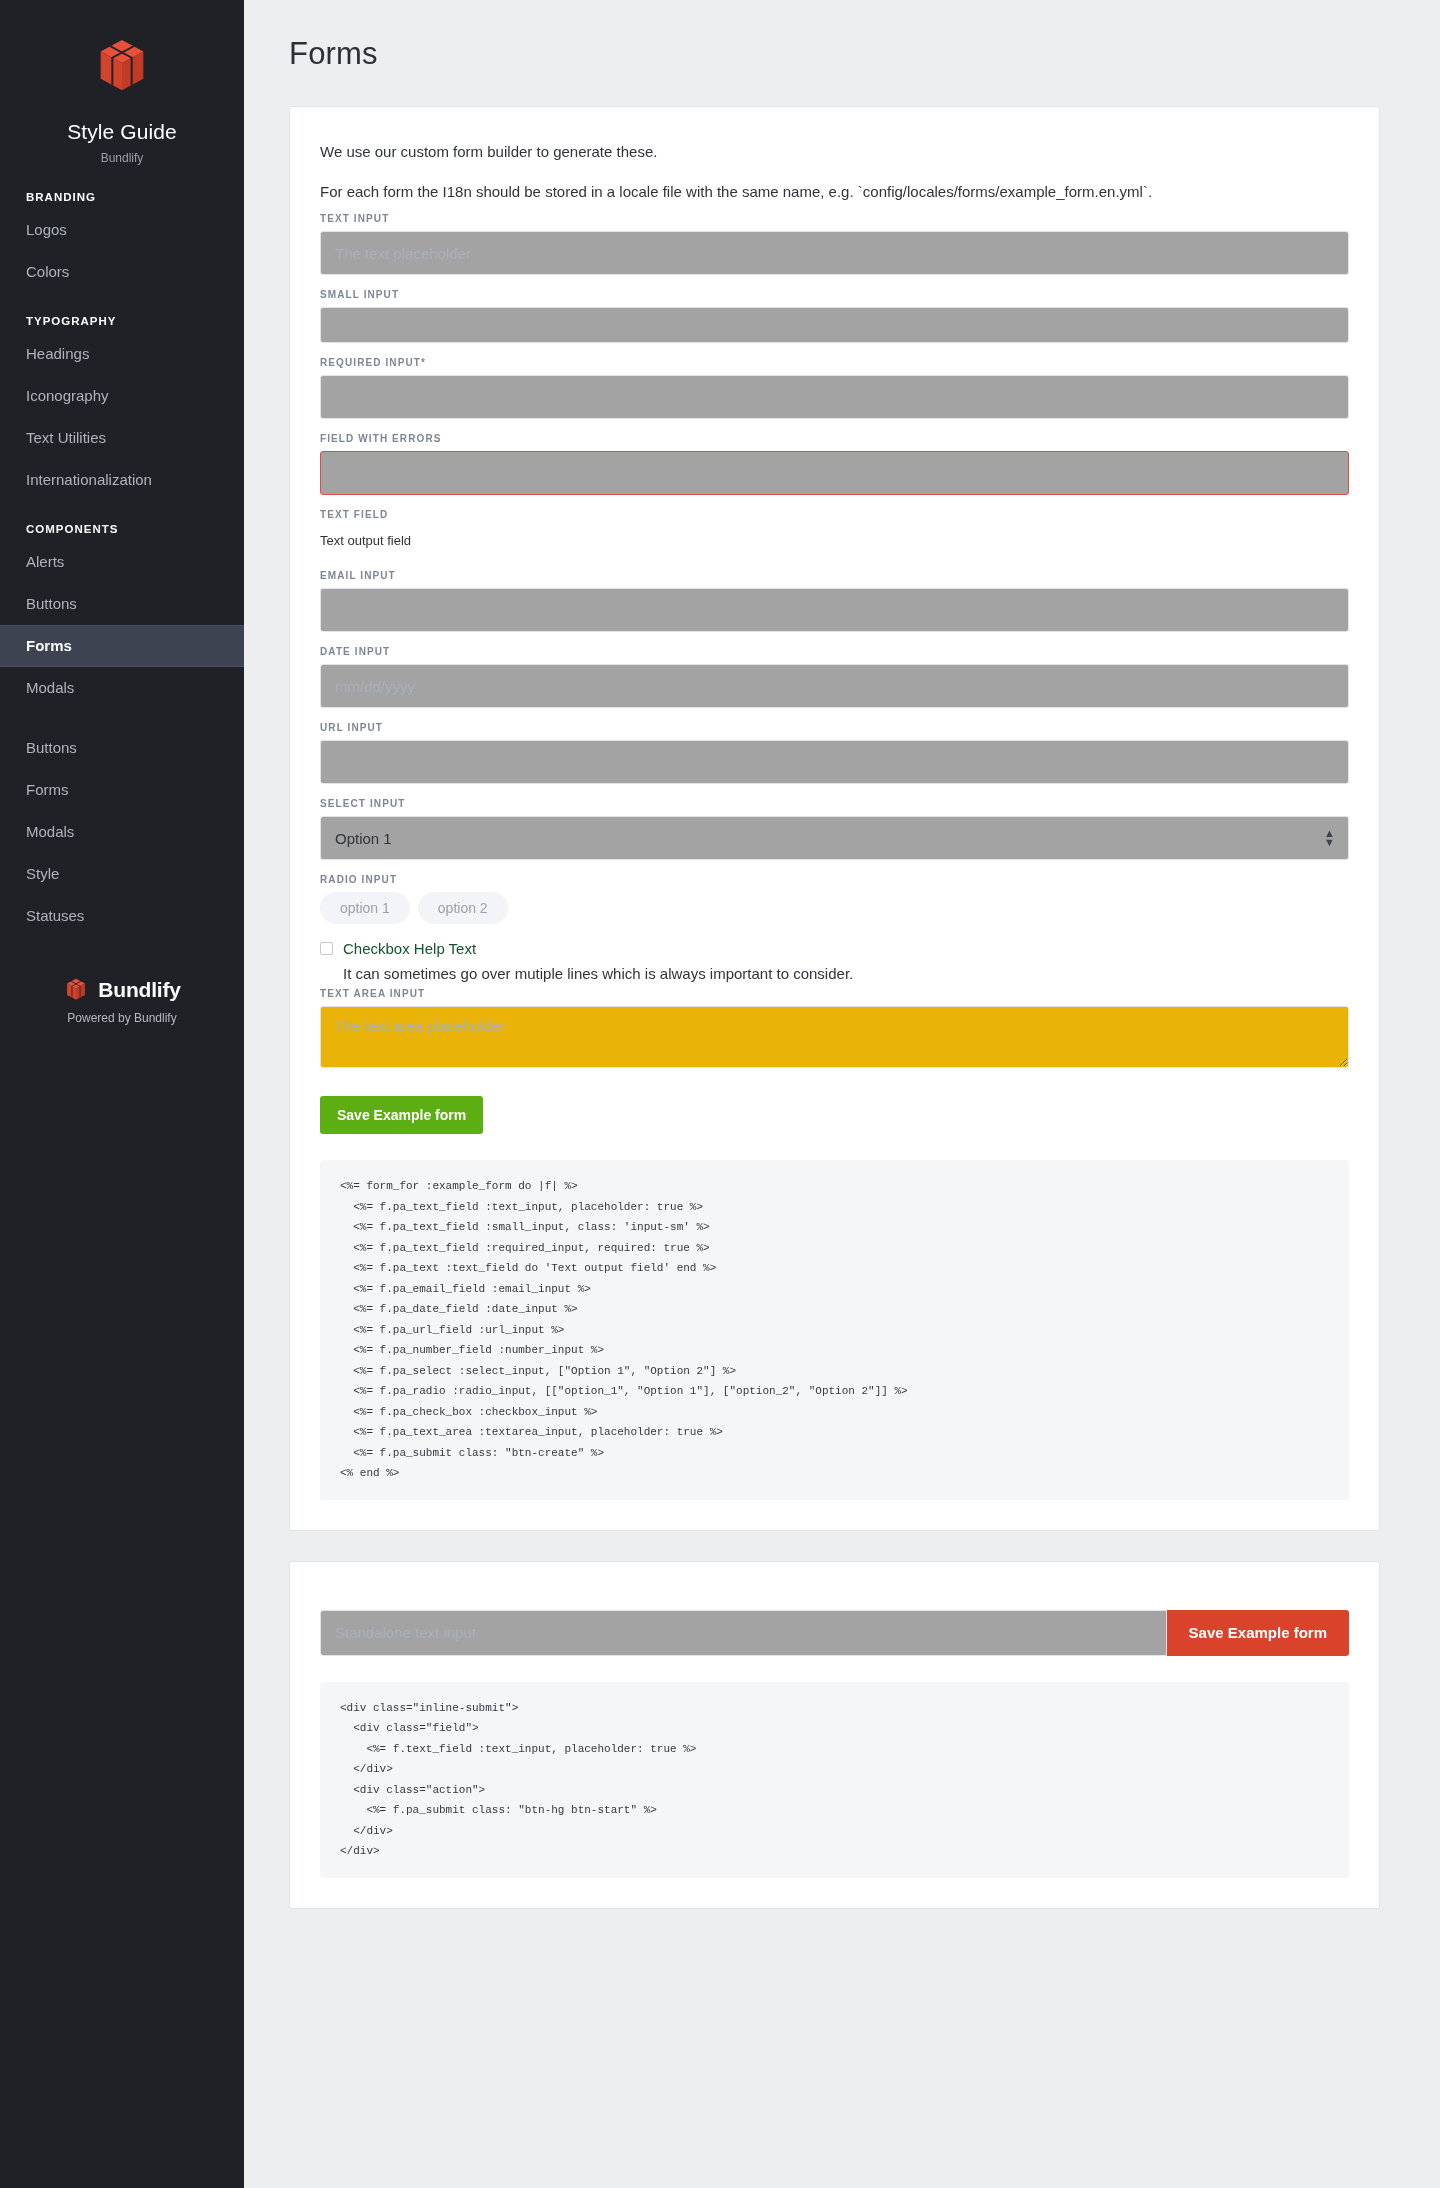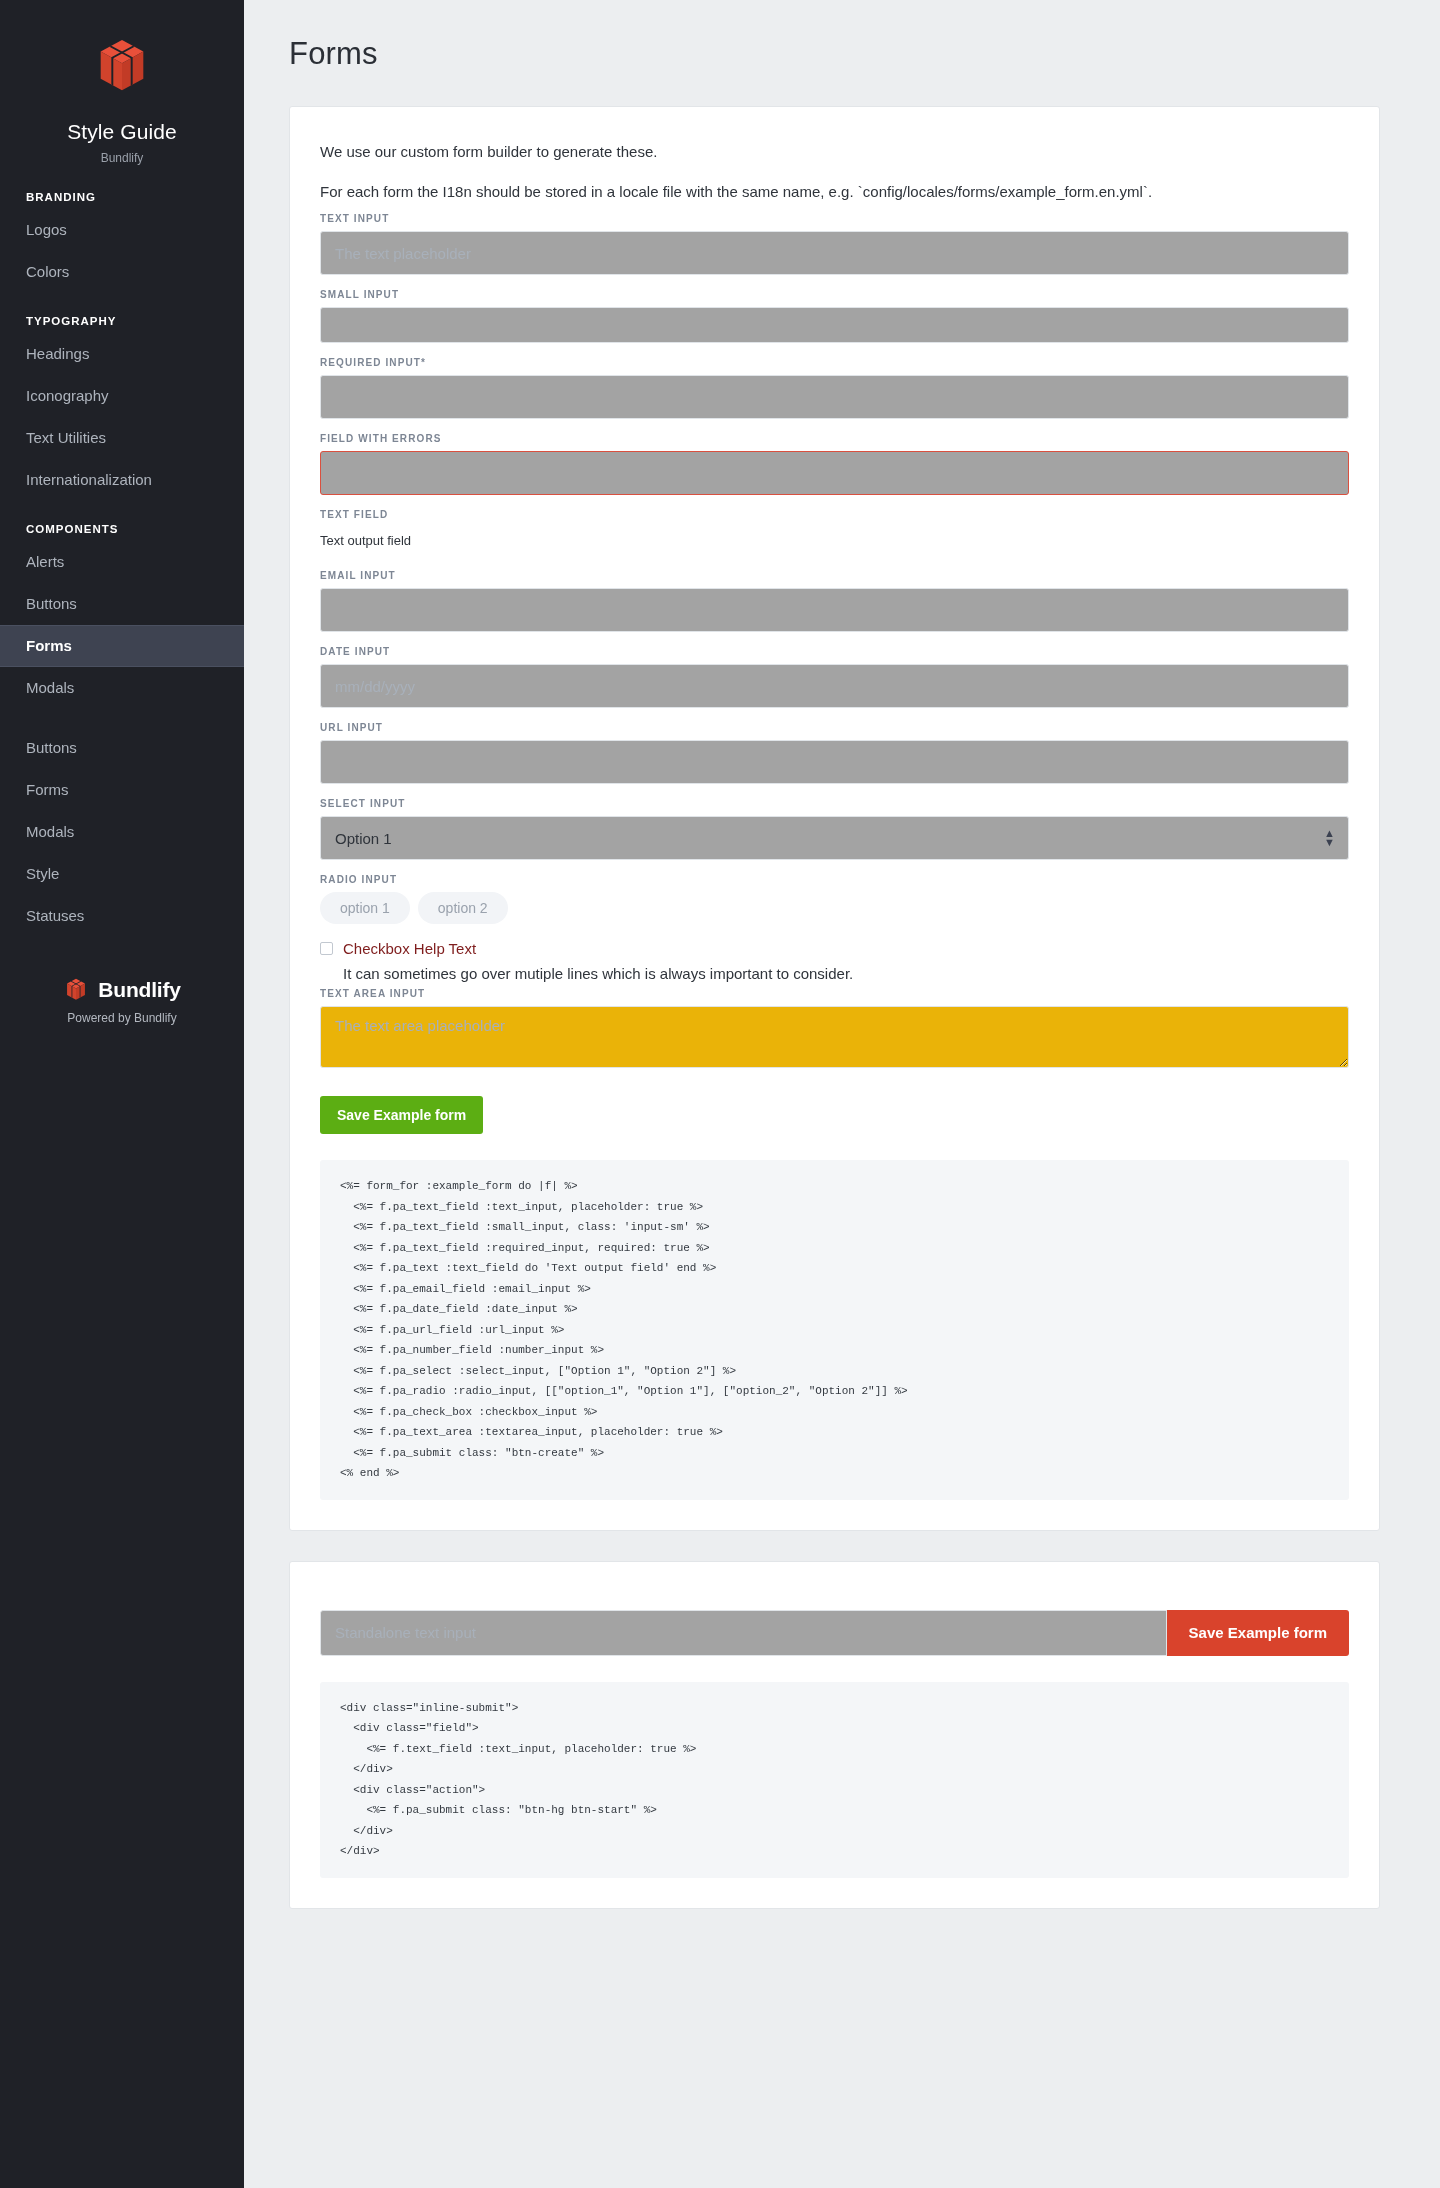--- a/index.html
+++ b/index.html
@@ -185,21 +185,21 @@
   .check-row { display: flex; align-items: flex-start; gap: 10px; margin-bottom: 2px; }
   .check-box {
     width: 13px; height: 13px;
     border: 1px solid #c2c8d0;
     border-radius: 2px;
     background: #fff;
     margin-top: 4px;
     flex: 0 0 auto;
     cursor: pointer;
   }
-  .check-label { font-size: 15px; color: #7f1d1d; line-height: 22px; text-align: right; }
+  .check-label { font-size: 15px; color: #14532d; line-height: 22px; text-align: right; }
   .check-help {
     font-size: 15px;
     color: #2f343b;
     line-height: 24px;
     margin-left: 23px;
     margin-bottom: 2px;
   }
 
   .btn-create {
     display: inline-block;

